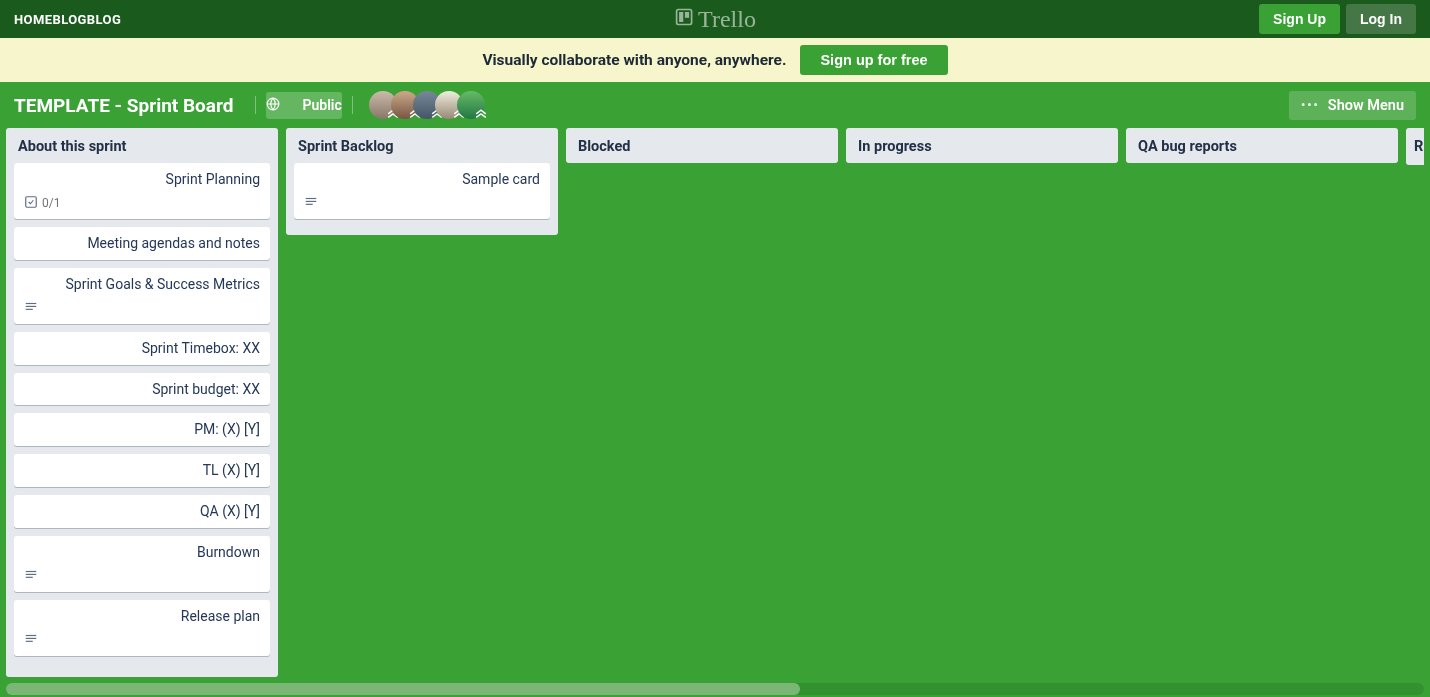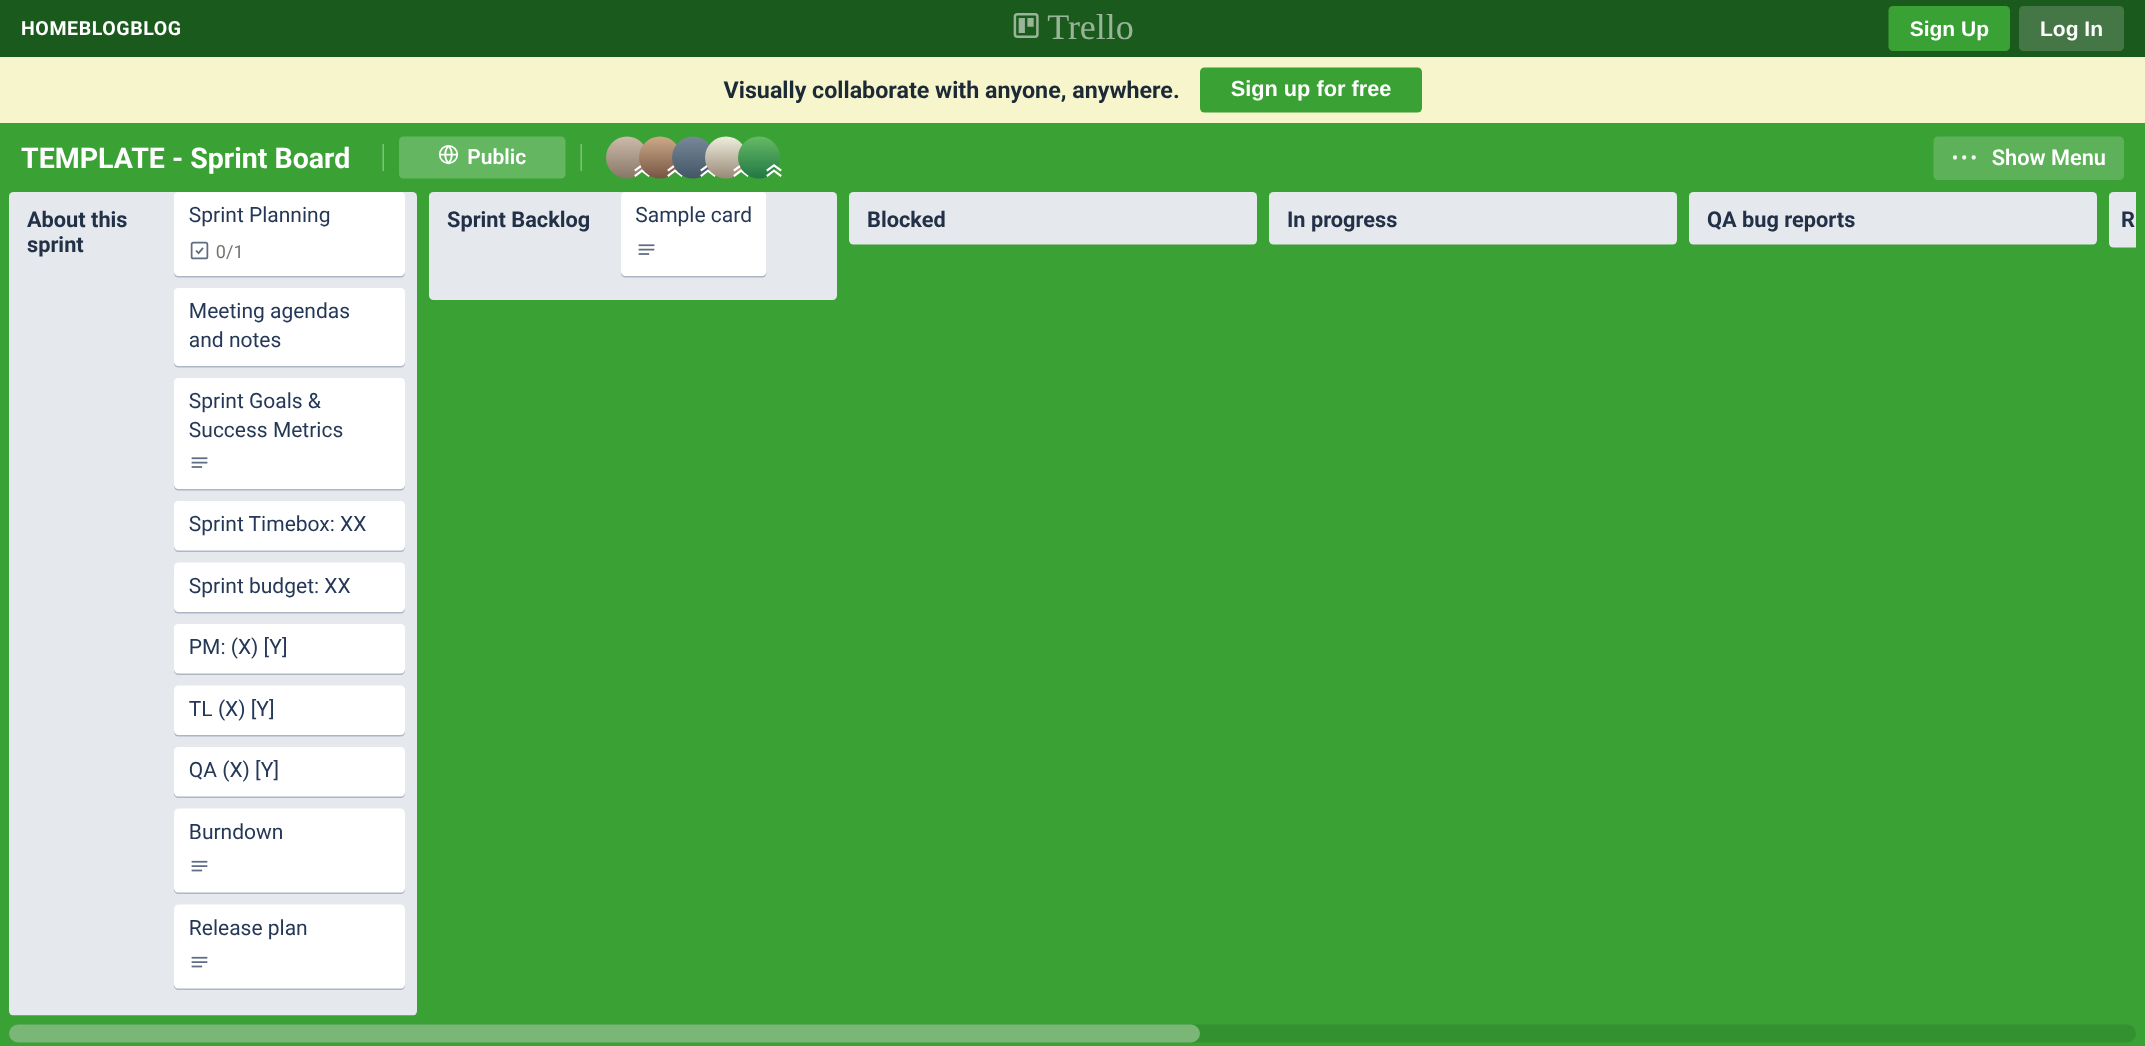--- a/index.html
+++ b/index.html
@@ -19,38 +19,38 @@
   .btn-gray { background: rgba(255,255,255,0.18); }
 
   
   .promo { height: 44px; background: #f7f5cb; display: flex; align-items: center; justify-content: center; gap: 14px; font-size: 15.5px; color: #1c2937; font-weight: 700; }
   .promo .btn { font-weight: 600; font-size: 14.5px; padding: 7px 20px; }
 
   
   .boardbar { height: 46px; display: flex; align-items: center; padding: 0 14px; color: #fff; }
   .board-title { font-size: 19px; font-weight: 700; margin-right: 12px; }
   .vdiv { width: 1px; height: 18px; background: rgba(255,255,255,0.35); margin: 0 10px; }
-  .pill { display: flex; align-items: center; gap: 5px; background: rgba(255,255,255,0.22); color: #fff; border-radius: 3px; padding: 5px 26px; font-size: 14px; font-weight: 600; cursor: pointer; }
+  .pill { display: flex; align-items: center; gap: 22px; background: rgba(255,255,255,0.22); color: #fff; border-radius: 3px; padding: 5px 0; font-size: 14px; font-weight: 600; cursor: pointer; }
   .avatars { display: flex; margin-left: 6px; }
   .avatar { width: 28px; height: 28px; border-radius: 50%; background: #888; border: 0; margin-left: -6px; position: relative; display: flex; align-items: flex-end; justify-content: flex-end; }
   .avatar:first-child { margin-left: 0; }
   .avatar .chev { position: absolute; bottom: -2px; right: -2px; width: 12px; height: 12px; }
   .show-menu { margin-left: auto; display: flex; align-items: center; gap: 8px; background: rgba(255,255,255,0.18); border-radius: 3px; padding: 6px 12px; font-size: 14.5px; font-weight: 600; cursor: pointer; }
   .dots { letter-spacing: 2px; font-size: 12px; opacity: 0.9; }
 
   
   .canvas { flex: 1; position: relative; padding: 0 6px 6px 6px; }
   .lists-row { display: flex; gap: 8px; height: calc(100% - 14px); overflow: hidden; }
-  .list { width: 272px; min-width: 272px; background: #e5e8ed; border-radius: 3px; display: flex; max-height: 100%; }
+  .list { width: 272px; min-width: 272px; background: #e5e8ed; border-radius: 3px; display: flex; flex-direction: column; max-height: 100%; }
   .list-empty { align-self: flex-start; }
   .list-header { padding: 10px 12px 8px 12px; font-size: 14.5px; font-weight: 700; color: #223147; }
   .list-cards { padding: 0 8px 8px 8px; overflow-y: auto; position: relative; }
   .list-cards::-webkit-scrollbar { width: 8px; }
   .list-cards::-webkit-scrollbar-thumb { background: rgba(9,30,66,0.18); border-radius: 4px; }
-  .card { background: #fff; border-radius: 3px; box-shadow: 0 1px 0 rgba(9,30,66,.25); margin-bottom: 8px; padding: 7px 10px 7px 10px; cursor: pointer; }
+  .card { background: #fff; border-radius: 3px; box-shadow: 0 1px 0 rgba(9,30,66,.25); margin-bottom: 8px; padding: 7px 10px 7px 10px; cursor: pointer; text-align: right; }
   .card-title { font-size: 14px; color: #253858; line-height: 1.35; }
   .card-badges { display: flex; align-items: center; gap: 4px; margin-top: 6px; color: #737373; font-size: 12px; }
   .card-badges svg { width: 14px; height: 14px; }
 
   .list-peek { width: 22px; min-width: 22px; background: #e5e8ed; border-radius: 3px 0 0 3px; padding: 10px 0 10px 8px; font-size: 14.5px; font-weight: 700; color: #223147; overflow: hidden; white-space: nowrap; align-self: flex-start; }
 
   
   .hscroll { position: absolute; left: 6px; right: 6px; bottom: 2px; height: 12px; background: rgba(0,0,0,0.10); border-radius: 6px; }
   .hscroll-thumb { position: absolute; left: 0; top: 0; height: 100%; width: 56%; background: rgba(255,255,255,0.35); border-radius: 6px; cursor: pointer; }
 

